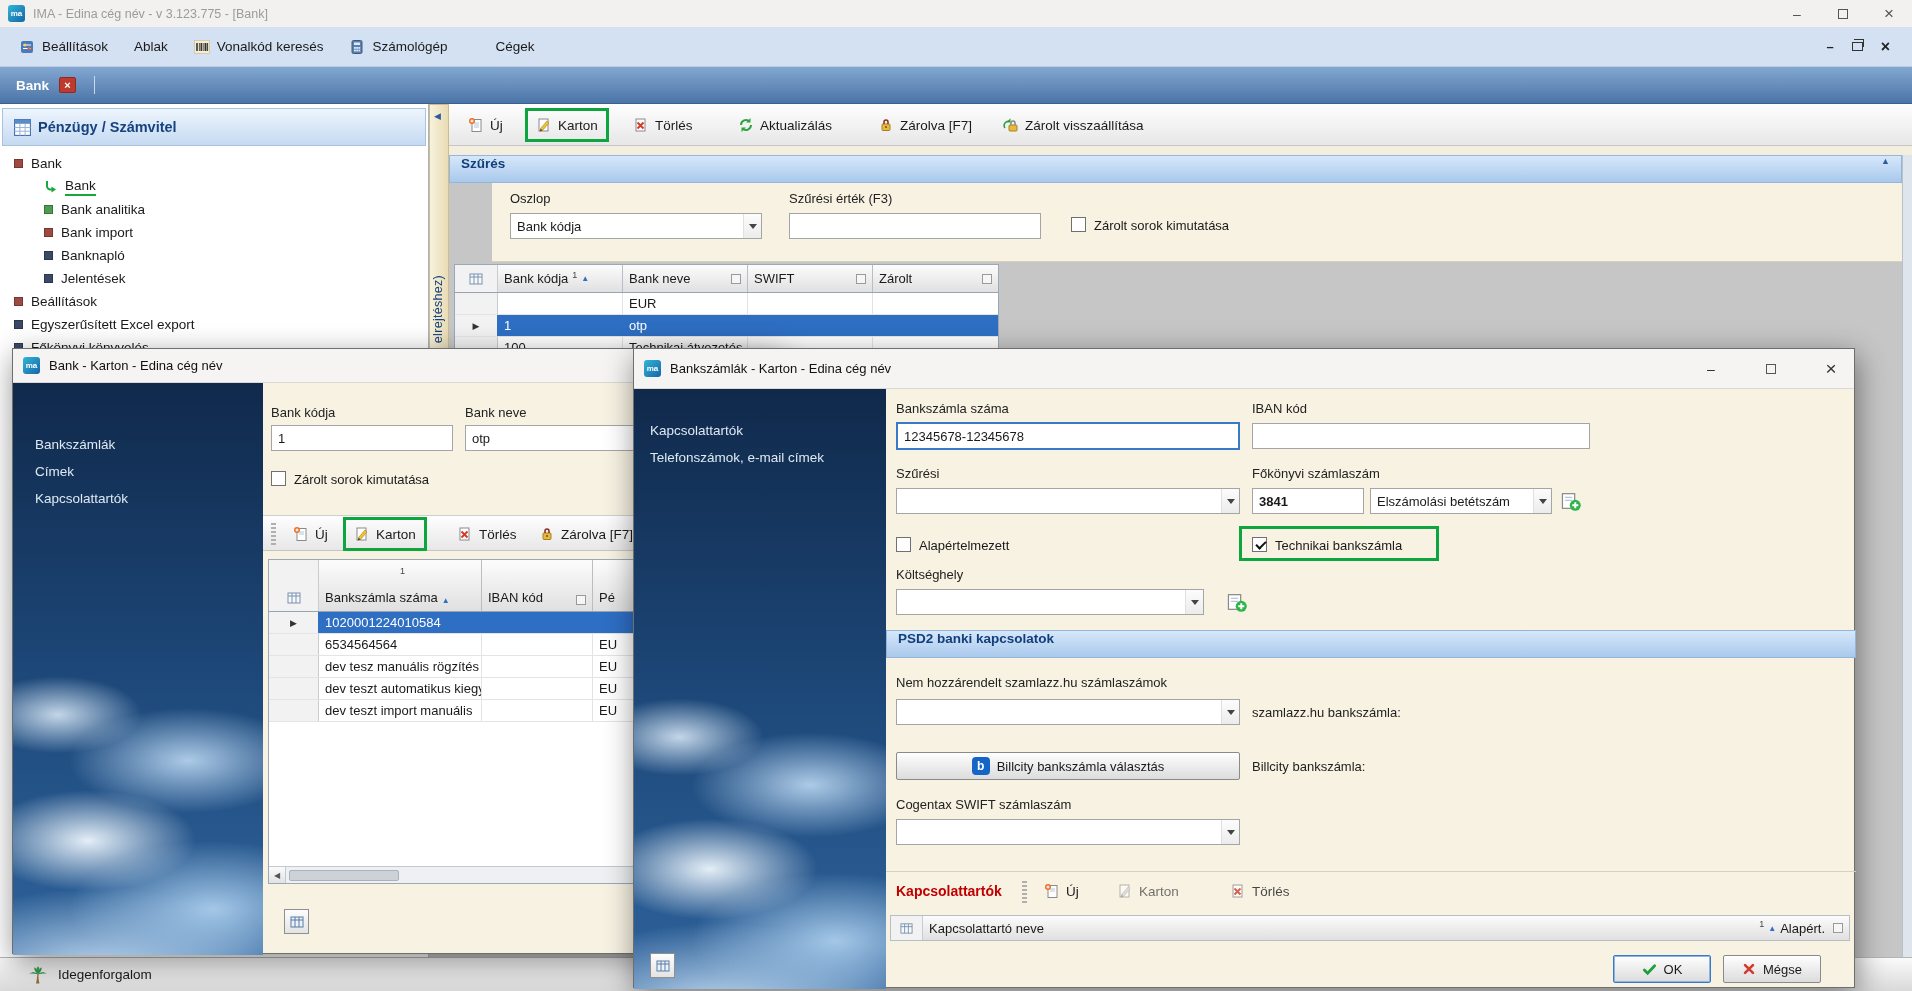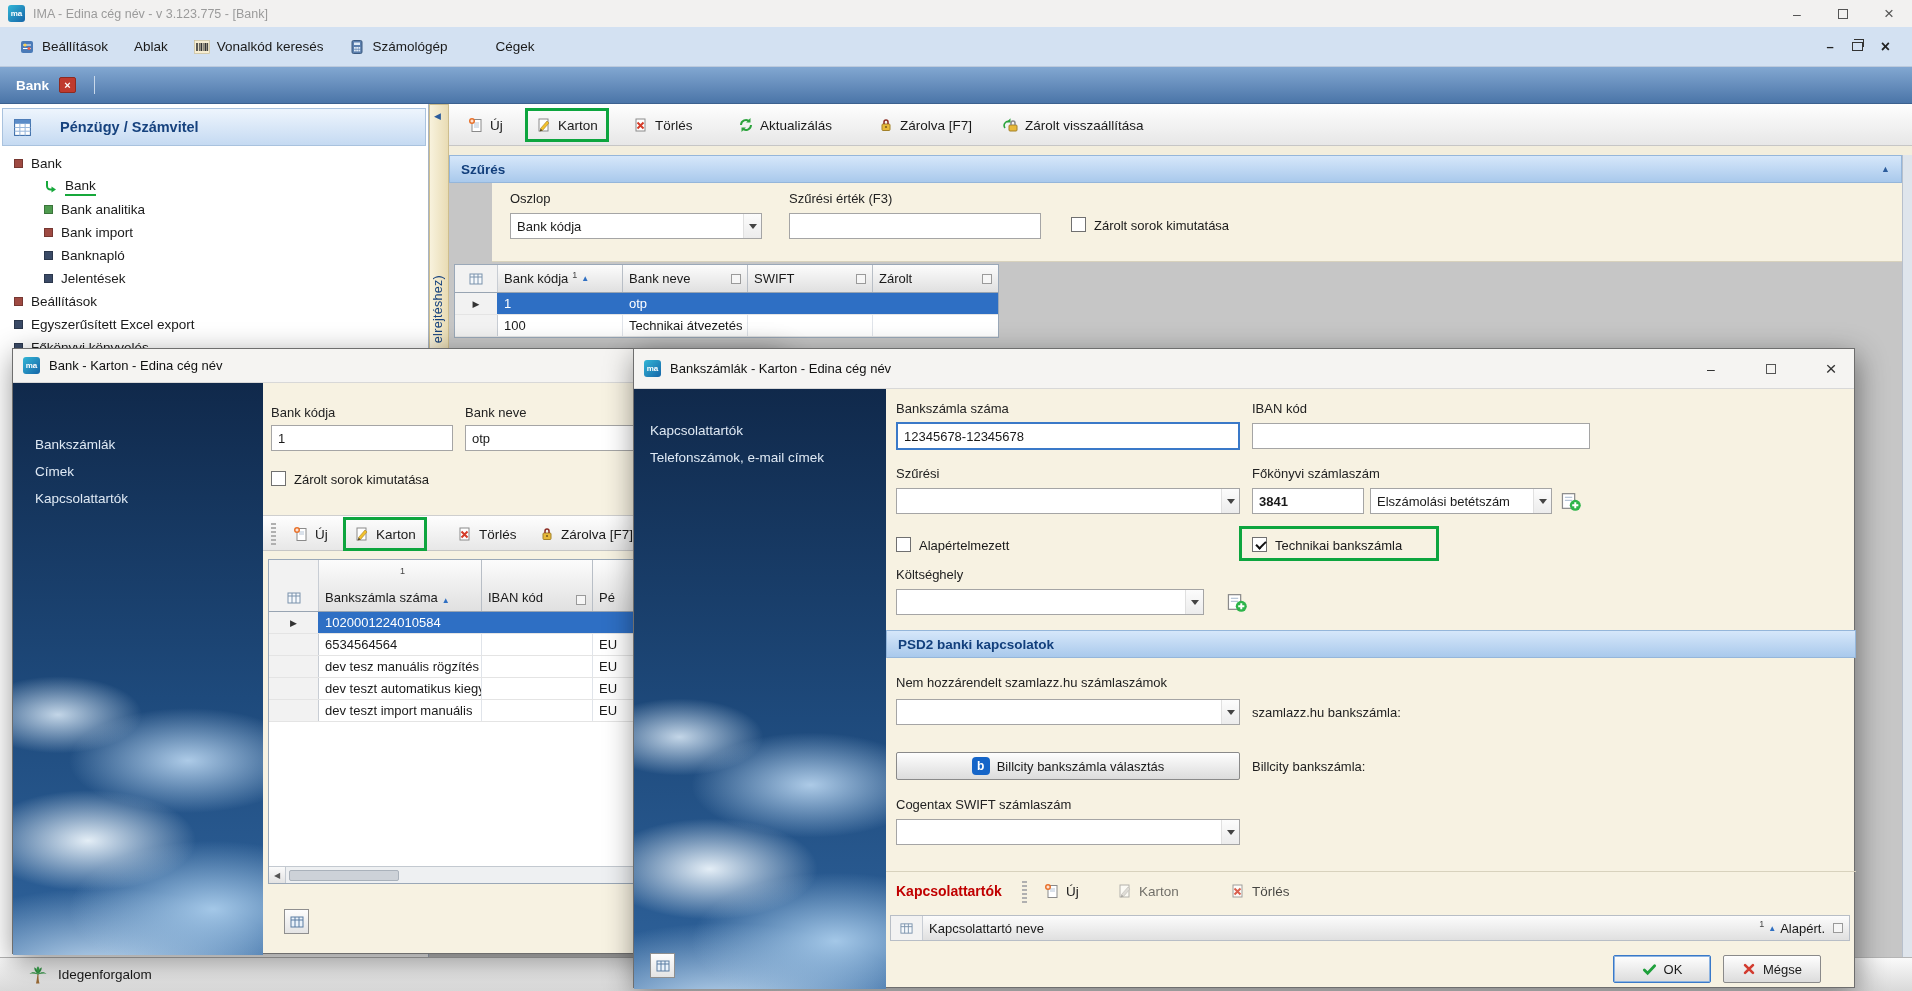--- a/index.html
+++ b/index.html
@@ -23,40 +23,40 @@
 .mdi-restore{position:relative;width:11px;height:9px;border:1.5px solid #333;}
 .mdi-restore::before{content:"";position:absolute;left:1.5px;top:-4.5px;width:9px;height:7px;border:1.5px solid #333;border-left:none;border-bottom:none;}
 
 .tabbar{left:0;top:67px;width:1912px;height:37px;background:linear-gradient(#82a7d1,#4b75a8);display:flex;align-items:center;padding-left:16px;gap:10px;border-bottom:1px solid #3c618f;}
 .tab-label{color:#fff;font-weight:700;font-size:13.5px;}
 .tab-close{width:17px;height:16px;background:#bf3a2e;border:1px solid #8e2a20;color:#fff;font-size:11px;font-weight:700;display:flex;align-items:center;justify-content:center;border-radius:2px;}
 .tab-divider{width:1px;height:18px;background:#c8d8ea;margin-left:8px;}
 
 
 .tree-panel{left:0;top:104px;width:429px;height:853px;background:#fff;border-right:1px solid #a8b4c4;}
-.panel-header{position:absolute;left:2px;top:4px;width:424px;height:38px;background:linear-gradient(#eef5fd,#c5daf2);border:1px solid #a9c2de;display:flex;align-items:center;gap:28px;padding:0 10px;}
+.panel-header{position:absolute;left:2px;top:4px;width:424px;height:38px;background:linear-gradient(#eef5fd,#c5daf2);border:1px solid #a9c2de;display:flex;align-items:center;gap:6px;padding:0 10px;}
 .ph-title{color:#16427e;font-weight:700;font-size:14.5px;}
 .tree-item{position:absolute;display:flex;align-items:center;gap:8px;height:23px;font-size:13.5px;white-space:nowrap;}
 .dot{width:9px;height:9px;flex:none;border:1px solid rgba(0,0,0,.25);}
 .sel-underline{border-bottom:2px solid #17a83b;padding-bottom:1px;}
 
 .menu-strip{left:429px;top:104px;width:20px;height:520px;background:linear-gradient(90deg,#f8f2dd,#e9dcb4);border:1px solid #cdbd8e;}
 .strip-text{position:absolute;left:1px;top:26px;height:300px;writing-mode:vertical-rl;transform:rotate(180deg);color:#16427e;font-size:12.5px;letter-spacing:.3px;}
 .strip-arrow{position:absolute;left:4px;top:6px;color:#2c5c9c;font-size:9px;}
 
 
 .toolbar{background:linear-gradient(#fefefe,#e7e7e7);border-bottom:1px solid #c6c6c6;}
 .main-toolbar{left:449px;top:104px;width:1463px;height:42px;}
 .tb-btn{position:absolute;top:7px;height:28px;display:flex;align-items:center;gap:6px;padding:0 8px;font-size:13.5px;white-space:nowrap;}
 .green-box{border:3px solid #0da53e !important;}
 .tb-btn.green-box{top:4px;height:34px;}
 .tb-icon{width:16px;height:16px;flex:none;}
 .grip{width:5px;height:22px;background:repeating-linear-gradient(180deg,#b0b0b0 0 2px,transparent 2px 4px);}
 
-.section-header{background:linear-gradient(#d6e7fa,#a9c9ec);border:1px solid #95b6da;color:#123f7c;font-weight:700;display:flex;align-items:center;padding:0 11px;font-size:13.5px;}
+.section-header{background:linear-gradient(#d6e7fa,#a9c9ec);border:1px solid #95b6da;color:#123f7c;font-weight:700;display:flex;padding:0 11px;font-size:13.5px;}
 .sec-arrow{margin-left:auto;color:#2c5c9c;font-size:9px;}
 
 .filter-band{left:449px;top:183px;width:1463px;height:79px;background:#f7f2e2;border-bottom:1px solid #d8d2bd;margin-left:43px;}
 .gapband{left:449px;top:146px;width:1463px;height:9px;background:#f3eedd;}
 .fld-label{position:absolute;font-size:13px;color:#222;white-space:nowrap;}
 .input{position:absolute;background:#fff;border:1px solid #a5a5a5;display:flex;align-items:center;padding:0 6px;font-size:13px;overflow:hidden;white-space:nowrap;}
 .input.focus{border:2px solid #3a79c8;}
 .combo{position:absolute;background:#fff;border:1px solid #a5a5a5;display:flex;align-items:center;padding-left:6px;font-size:13px;overflow:hidden;white-space:nowrap;}
 .combo-arrow{margin-left:auto;align-self:stretch;width:18px;display:flex;align-items:center;justify-content:center;border-left:1px solid #e0e0e0;background:linear-gradient(#fcfcfc,#ececec);flex:none;}
 .combo-arrow::after{content:"";width:0;height:0;border:4px solid transparent;border-top:5px solid #444;margin-top:5px;}
@@ -333,20 +333,27 @@
         <span class="filter-sq"></span>
       </div>
       <div class="g-hcell" style="width:125px;">
         <span>SWIFT</span>
         <span class="filter-sq"></span>
       </div>
       <div class="g-hcell" style="width:125px;border-right:none;">
         <span>Zárolt</span>
         <span class="filter-sq"></span>
       </div>
+    </div>
+    <div class="g-row">
+      <div class="g-cell g-ind" style="width:43px;"></div>
+      <div class="g-cell" style="width:125px;"></div>
+      <div class="g-cell" style="width:125px;">EUR</div>
+      <div class="g-cell" style="width:125px;"></div>
+      <div class="g-cell" style="width:125px;border-right:none;"></div>
     </div>
     <div class="g-row sel">
       <div class="g-cell g-ind" style="width:43px;">
           <span>▶</span>
         </div>
       <div class="g-cell" style="width:125px;">1</div>
       <div class="g-cell" style="width:125px;">otp</div>
       <div class="g-cell" style="width:125px;"></div>
       <div class="g-cell" style="width:125px;border-right:none;"></div>
     </div>

